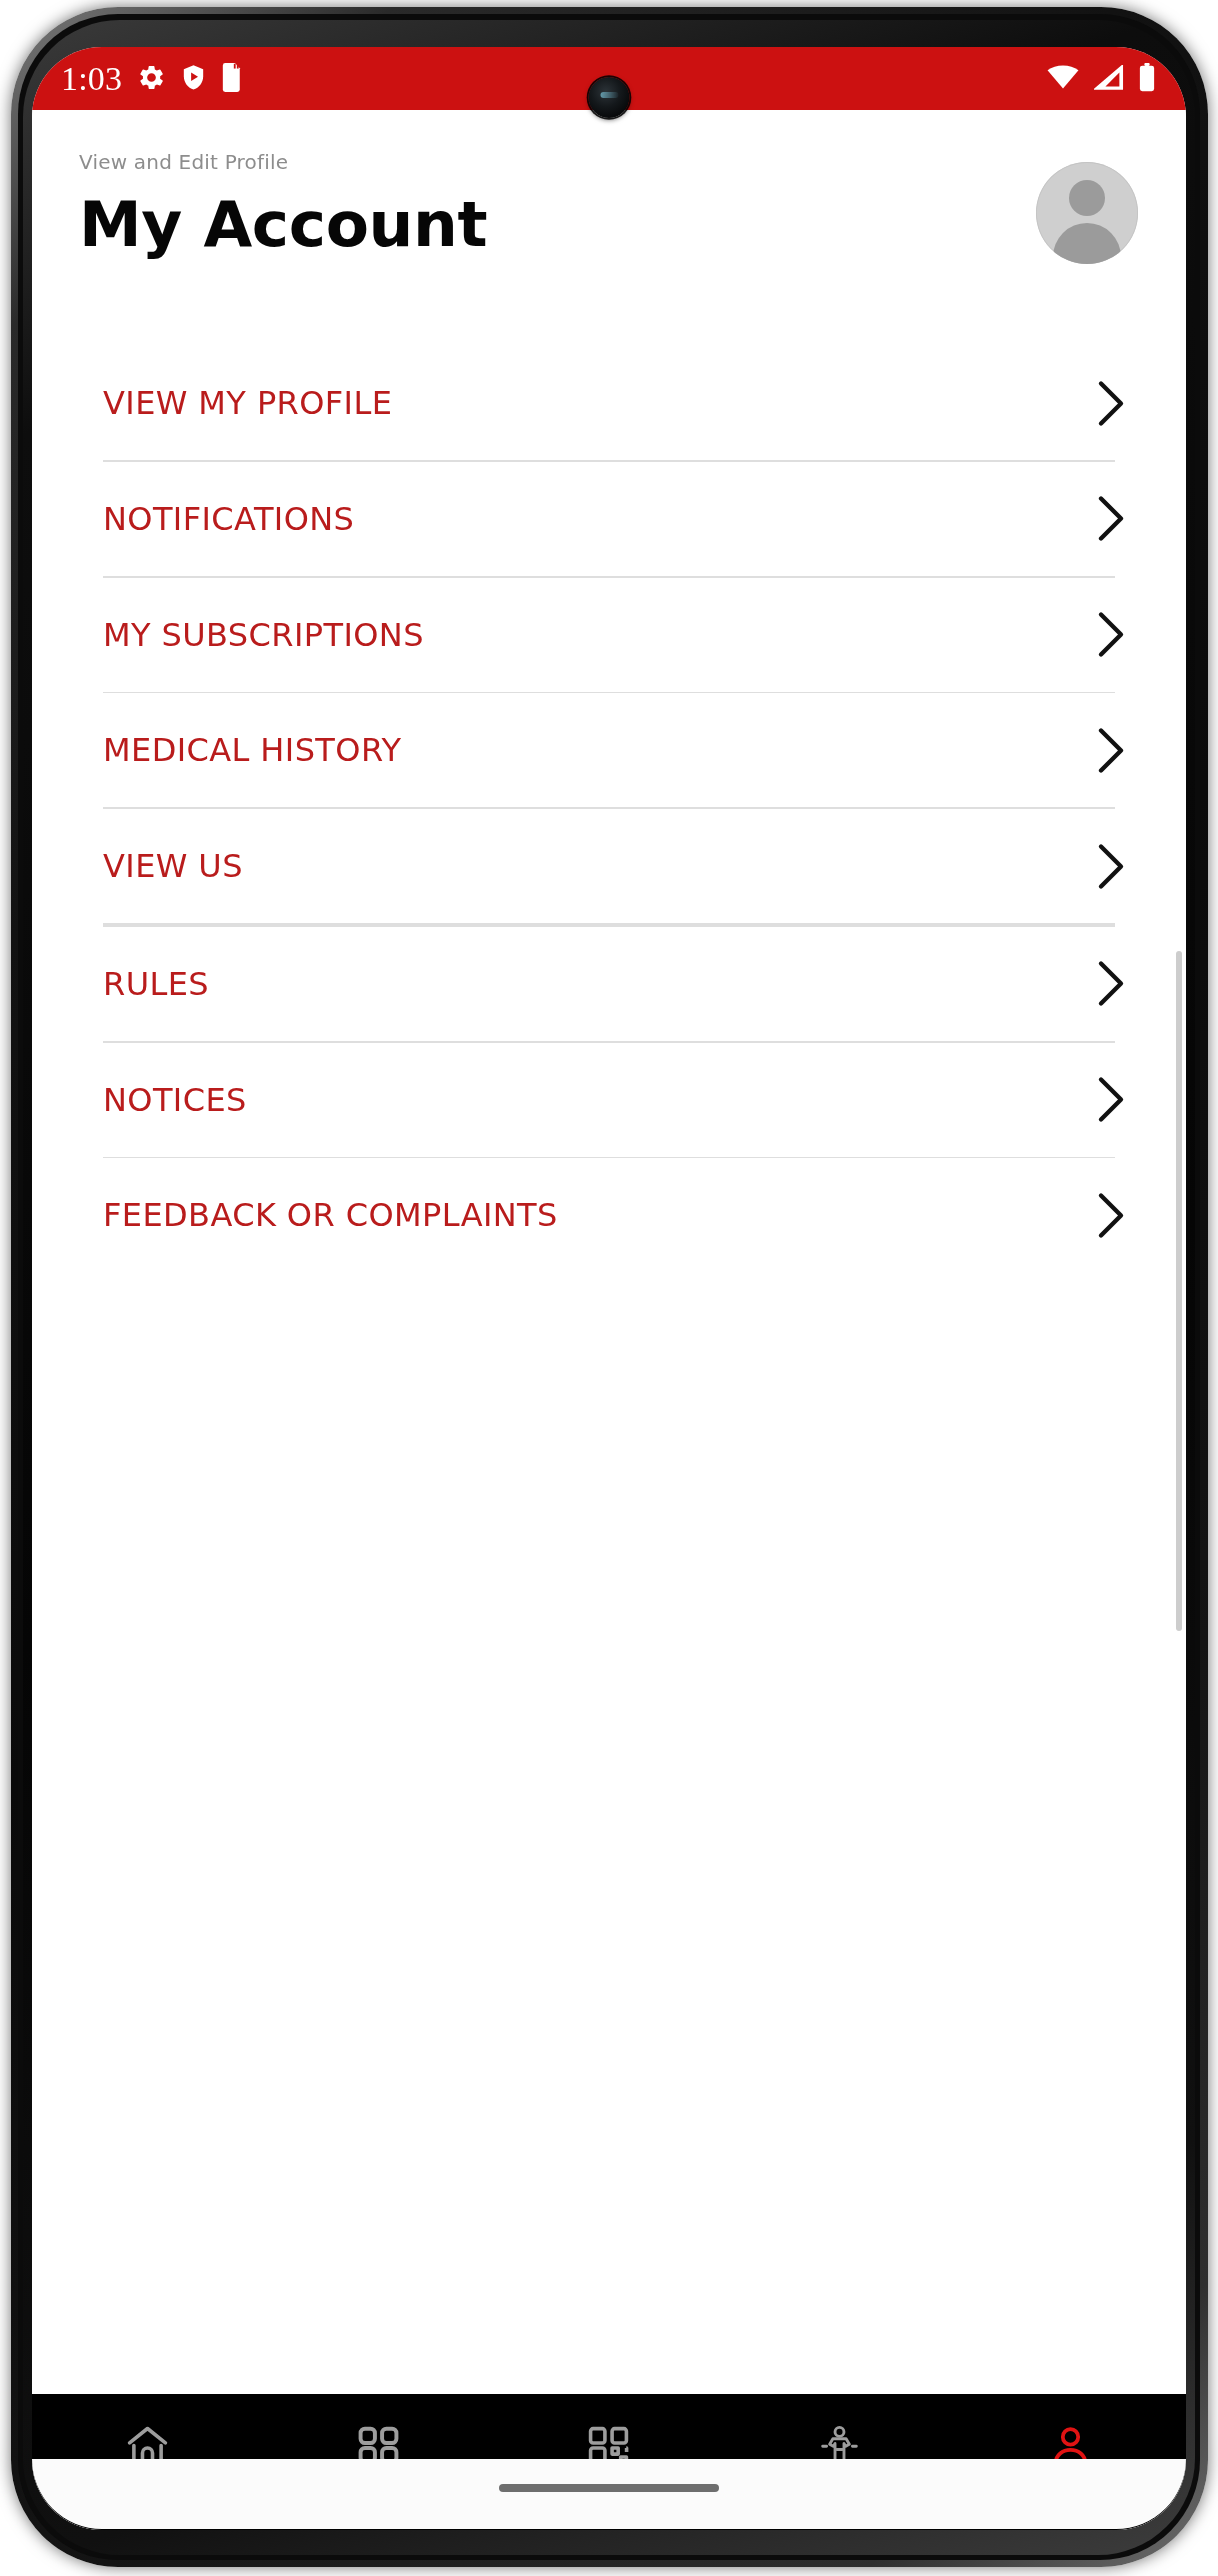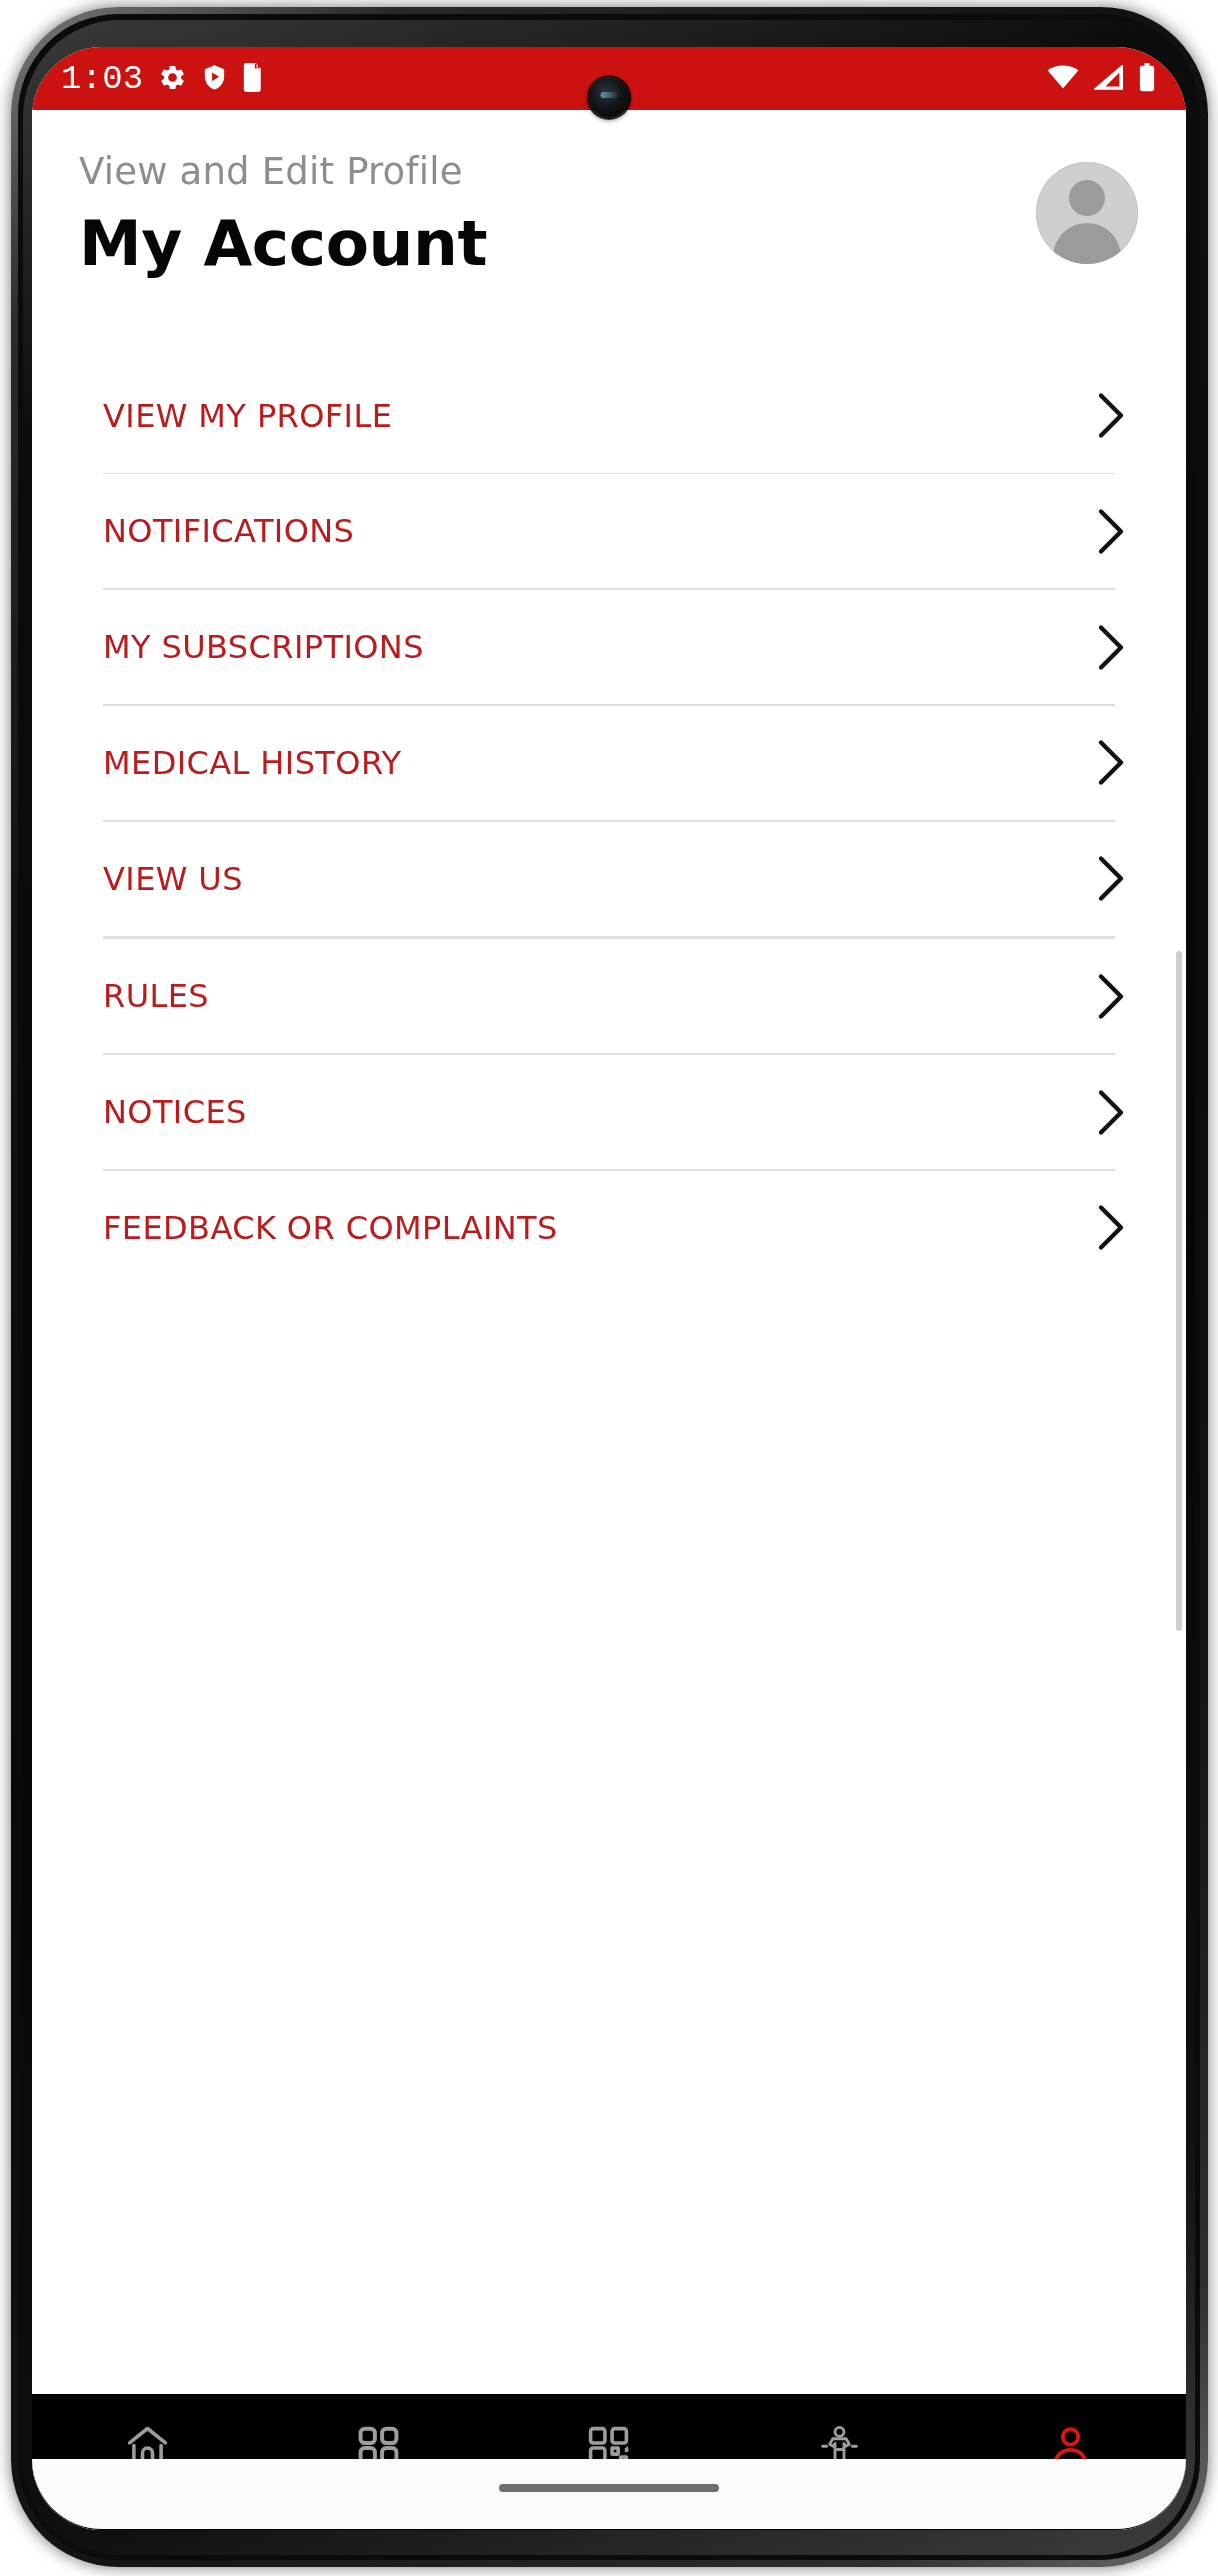--- a/index.html
+++ b/index.html
@@ -76,21 +76,21 @@
   }
   .sb-left {
     display: flex;
     align-items: center;
     gap: 14.3px;
   }
   .sb-clock {
     font-size: 34px;
     line-height: 1;
     letter-spacing: 0.2px;
-    font-family: Liberation Mono, monospace;
+    font-family: Liberation Serif, serif;
     color: #ffffff;
   }
   .sb-right {
     margin-left: auto;
     display: flex;
     align-items: center;
     gap: 14.3px;
   }
   .sb-icon { display: block; }
 
@@ -127,21 +127,21 @@
     overflow: hidden;
   }
 
   .header {
     padding: 36px 36px 0 47px;
     display: flex;
     align-items: flex-start;
   }
   .header-text { flex: 1; padding-top: 3.6px; }
   .subtitle {
-    font-size: 37px;
+    font-size: 20px;
     color: #8d8d8d;
     letter-spacing: 0.2px;
     margin: 0 0 19.7px 0;
     font-weight: 400;
   }
   .page-title {
     font-size: 63px;
     font-weight: bold;
     color: #060606;
     margin: 0;

